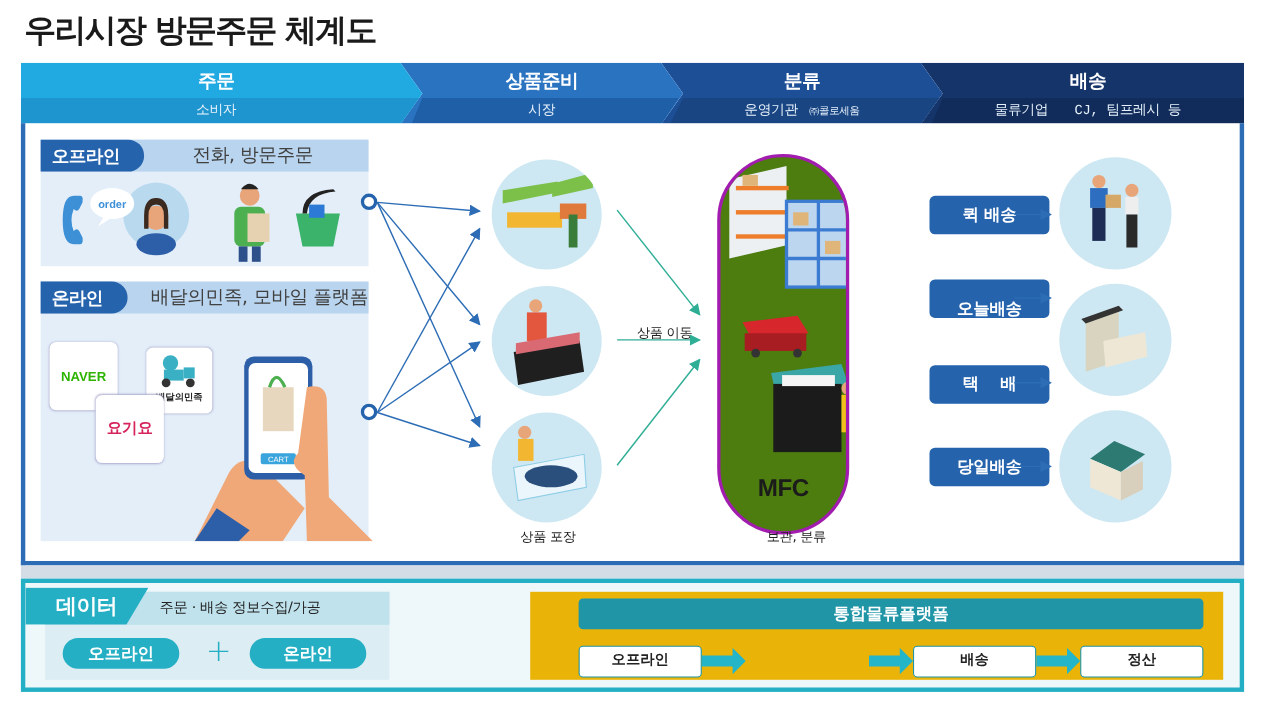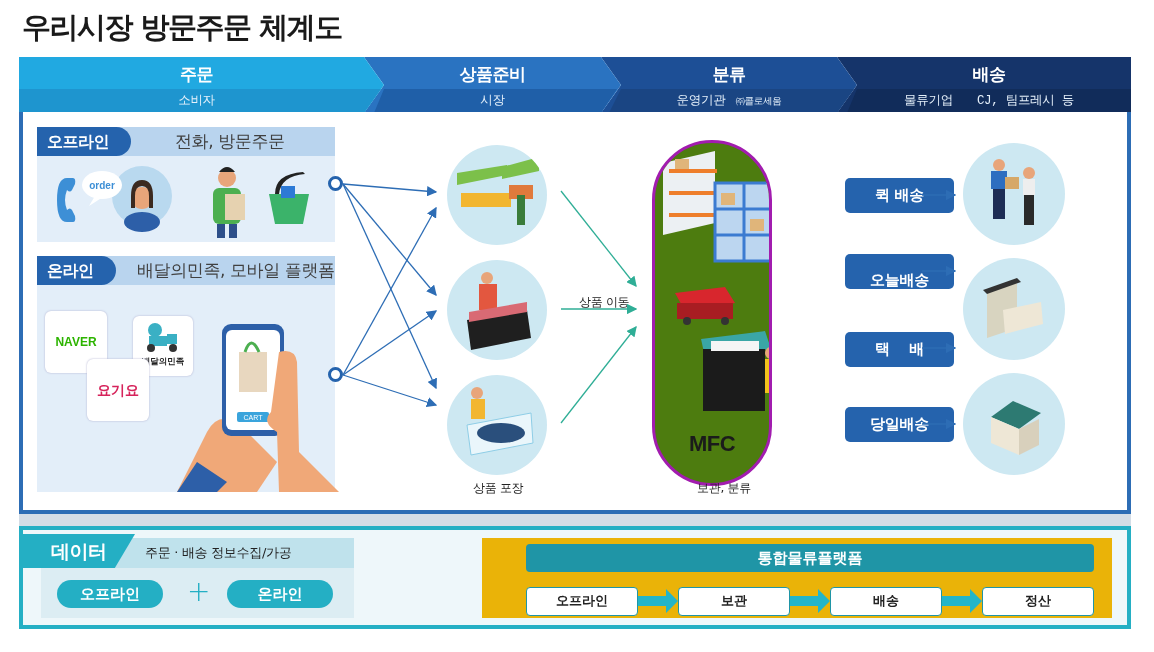--- a/index.html
+++ b/index.html
@@ -295,21 +295,20 @@
     <div class="pill" style="left:16px;">오프라인</div>
     <div class="plus">+</div>
     <div class="pill" style="left:186px;">온라인</div>
   </div>
   <div class="data-right">
     <div class="platform-bar">통합물류플랫폼</div>
     <div class="step-box" style="left:44px;">오프라인</div>
     <svg class="step-arrow" style="left:156px;">
         <polygon points="0,7 28,7 28,0 40,12 28,24 28,17 0,17" fill="#24b5c8"></polygon>
       </svg>
-    <div class="step-box" style="left:196px;">보관</div>
     <svg class="step-arrow" style="left:308px;">
         <polygon points="0,7 28,7 28,0 40,12 28,24 28,17 0,17" fill="#24b5c8"></polygon>
       </svg>
     <div class="step-box" style="left:348px;">배송</div>
     <svg class="step-arrow" style="left:460px;">
         <polygon points="0,7 28,7 28,0 40,12 28,24 28,17 0,17" fill="#24b5c8"></polygon>
       </svg>
     <div class="step-box" style="left:500px;">정산</div>
   </div>
 </div>

